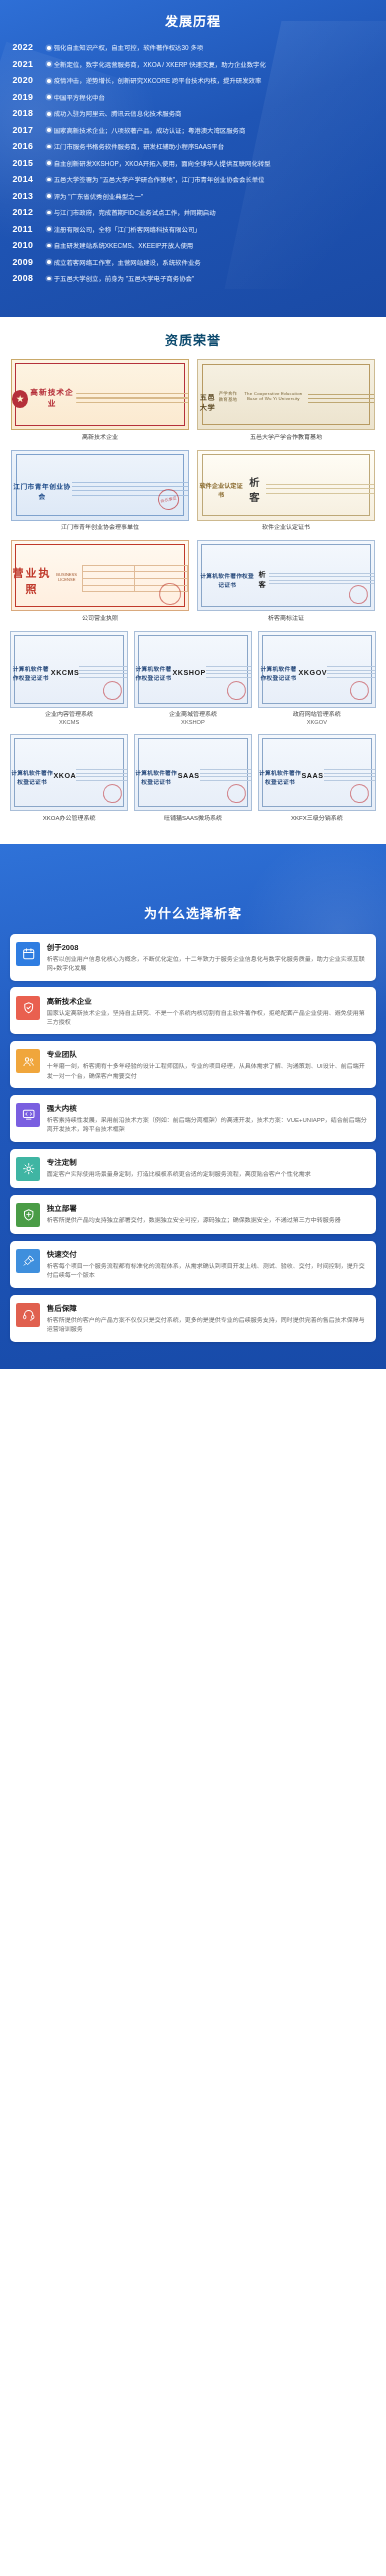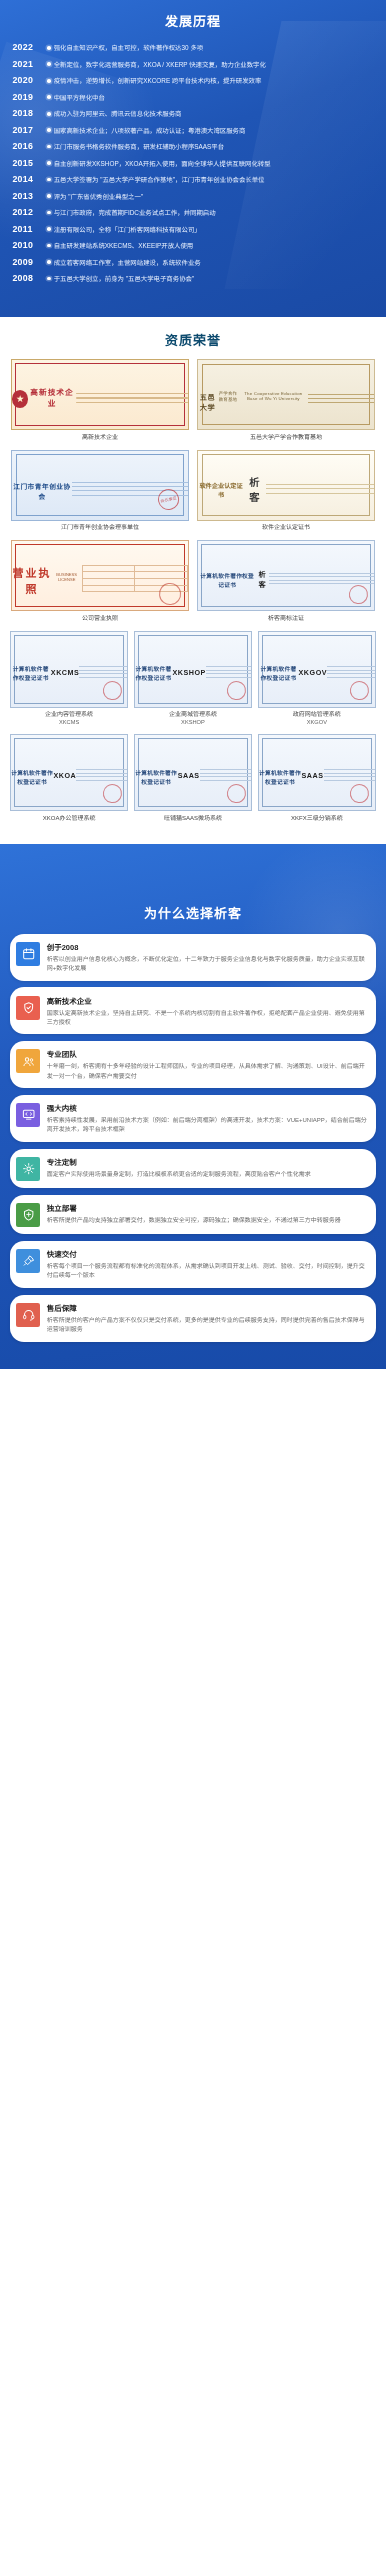--- a/index.html
+++ b/index.html
@@ -260,21 +260,21 @@
   .why::before {
     content: "";
     position: absolute; right: -62px; top: -20.6px;
     width: 216px; height: 216px; border-radius: 50%;
     background: radial-gradient(circle, rgba(255,255,255,.10), rgba(255,255,255,0) 65%);
   }
   .why .sec-title { color: #fff; margin-bottom: 11.3px; margin-top: 44px; }
   .why-list { padding: 0 10.3px; position: relative; z-index: 3; }
   .why-card {
     background: #ffffff;
-    border-radius: 14px;
+    border-radius: 5px;
     display: flex;
     align-items: flex-start;
     padding: 7.2px 7.2px 7.2px 6.2px;
     margin-bottom: 6.7px;
     box-shadow: 0 1px 3.1px rgba(0,0,0,.12);
   }
   .why-icon {
     flex: 0 0 24px;
     height: 24px;
     border-radius: 2.1px;

